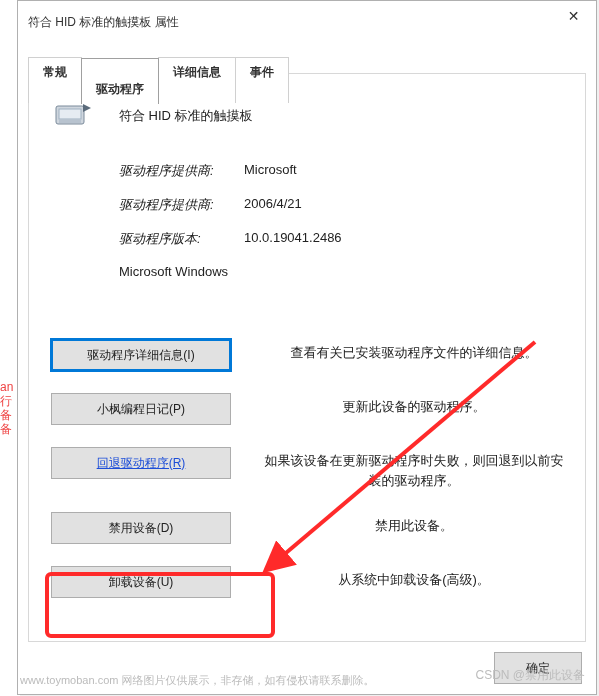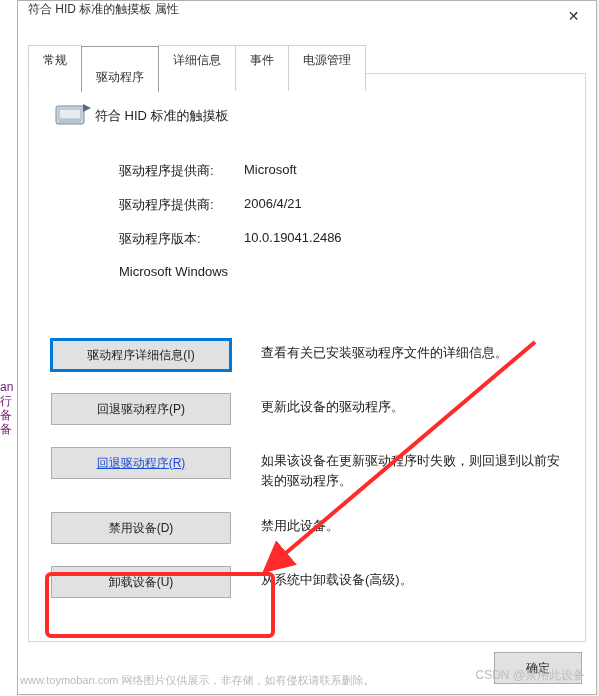--- a/index.html
+++ b/index.html
@@ -1,40 +1,40 @@
 <!DOCTYPE html>
 <html><head>
 <meta charset="utf-8">
 <style>
   * { box-sizing: border-box; font-family: "Microsoft YaHei", "Segoe UI", sans-serif; }
   body { margin: 0; background: #f0f0f0; width: 599px; height: 696px; position: relative; overflow: hidden; }
 
-  .backdrop { position:absolute; left:0; top:0; width:20px; height:100%; background:#fff; color:#701a75; font-size:12px; line-height:14px; padding-top:380px; }
+  .backdrop { position:absolute; left:0; top:0; width:20px; height:100%; background:#fff; color:#ef4444; font-size:12px; line-height:14px; padding-top:380px; }
 
   .dialog { position:absolute; left:17px; top:0; width:580px; height:695px; background:#fff; border:1px solid #b0b0b0; }
-  .titlebar { height:30px; display:flex; align-items:flex-start; padding:0 0 0 10px; font-size:12px; }
+  .titlebar { height:30px; display:flex; align-items:flex-end; padding:0 0 0 10px; font-size:12px; }
   .titlebar .title { flex:1; color:#333; }
   .titlebar .close { width:45px; height:30px; display:flex; align-items:center; justify-content:center; font-size:14px; color:#333; }
 
-  .tabstrip { position:absolute; left:10px; top:44px; right:10px; display:flex; font-size:12px; z-index:2; }
+  .tabstrip { position:absolute; left:10px; top:56px; right:10px; display:flex; font-size:12px; z-index:2;font-weight:bold; }
   .tab { padding:6px 14px 5px; border:1px solid #d0d0d0; border-bottom:none; background:#fff; margin-right:-1px; position:relative; color:#333; }
   .tab.active { border-color:#a0a0a0; background:#fff; z-index:3; top:1px; padding-top:22px; padding-bottom:6px; }
   .tabpanel { position:absolute; left:10px; right:10px; top:72px; bottom:52px; border:1px solid #d8d8d8; background:#fff; }
 
-  .dev-header { position:absolute; left:24px; top:24px; display:flex; align-items:center; gap:2px; }
+  .dev-header { position:absolute; left:24px; top:24px; display:flex; align-items:center; gap:26px; }
   .dev-icon svg { width:40px; height:32px; }
   .dev-title { font-size:13px; color:#222; }
 
   .info-grid { position:absolute; left:90px; top:88px; font-size:13px; color:#222; }
   .info-row { display:flex; margin-bottom:16px; }
-  .info-label { width:125px; }
+  .info-label { width:125px;font-style:italic; }
   .info-value { }
 
   .actions { position:absolute; left:22px; top:265px; right:18px; }
-  .action-row { display:flex; align-items:flex-start; margin-bottom:22px; }
+  .action-row { display:flex; align-items:flex-start; margin-bottom:22px;text-align:center; }
   .action-row .btn { width:180px; }
   .action-row .desc { flex:1; margin-left:30px; font-size:13px; color:#222; line-height:1.5; padding-top:4px; }
 
   .btn { height:32px; border:1px solid #adadad; background:#e1e1e1; font-size:12px; color:#222; display:flex; align-items:center; justify-content:center; cursor:default; }
   .btn.focused { outline:2px solid #0078d7; outline-offset:-1px; box-shadow: inset 0 0 0 1px #0078d7; }
   .btn.disabled { color:#1d4ed8;text-decoration:underline; }
   .btn.wide { width:88px; }
 
   .highlight-box { position:absolute; border:4px solid #ff2a2a; border-radius:6px; pointer-events:none; }
   .arrow { position:absolute; pointer-events:none; }
@@ -58,21 +58,20 @@
     <div class="close">
       <span>✕</span>
     </div>
   </div>
 
   <div class="tabstrip">
     <div class="tab">常规</div>
     <div class="tab active">驱动程序</div>
     <div class="tab">详细信息</div>
     <div class="tab">事件</div>
-    <div class="tab">电源管理</div>
   </div>
 
   <div class="tabpanel">
 
     <div class="dev-header">
       <span class="dev-icon">
         <svg viewBox="0 0 40 32">
           <rect x="3" y="8" width="28" height="18" rx="2" fill="#cfd6de" stroke="#7a8a9a"></rect>
           <rect x="6" y="11" width="22" height="10" fill="#e6ecf2" stroke="#9fb0c0"></rect>
           <rect x="6" y="22" width="11" height="3" fill="#b8c3cf"></rect>
@@ -100,21 +99,21 @@
         <span class="info-value">Microsoft Windows</span>
       </div>
     </div>
 
     <div class="actions">
       <div class="action-row">
         <div class="btn focused">驱动程序详细信息(I)</div>
         <div class="desc">查看有关已安装驱动程序文件的详细信息。</div>
       </div>
       <div class="action-row">
-        <div class="btn">回退驱动程序(P)</div>
+        <div class="btn">小枫编程日记(P)</div>
         <div class="desc">更新此设备的驱动程序。</div>
       </div>
       <div class="action-row">
         <div class="btn disabled">回退驱动程序(R)</div>
         <div class="desc">如果该设备在更新驱动程序时失败，则回退到以前安装的驱动程序。</div>
       </div>
       <div class="action-row">
         <div class="btn">禁用设备(D)</div>
         <div class="desc">禁用此设备。</div>
       </div>

